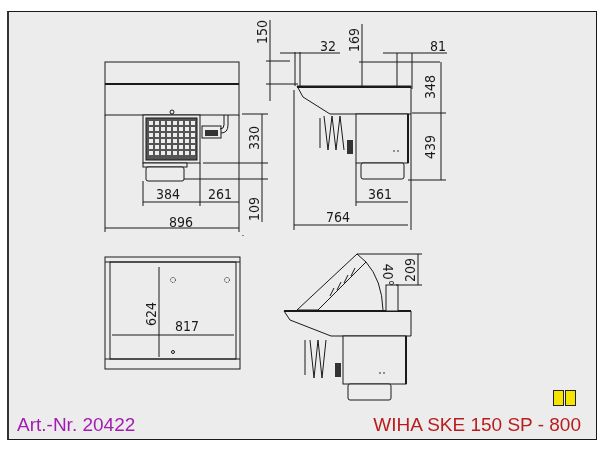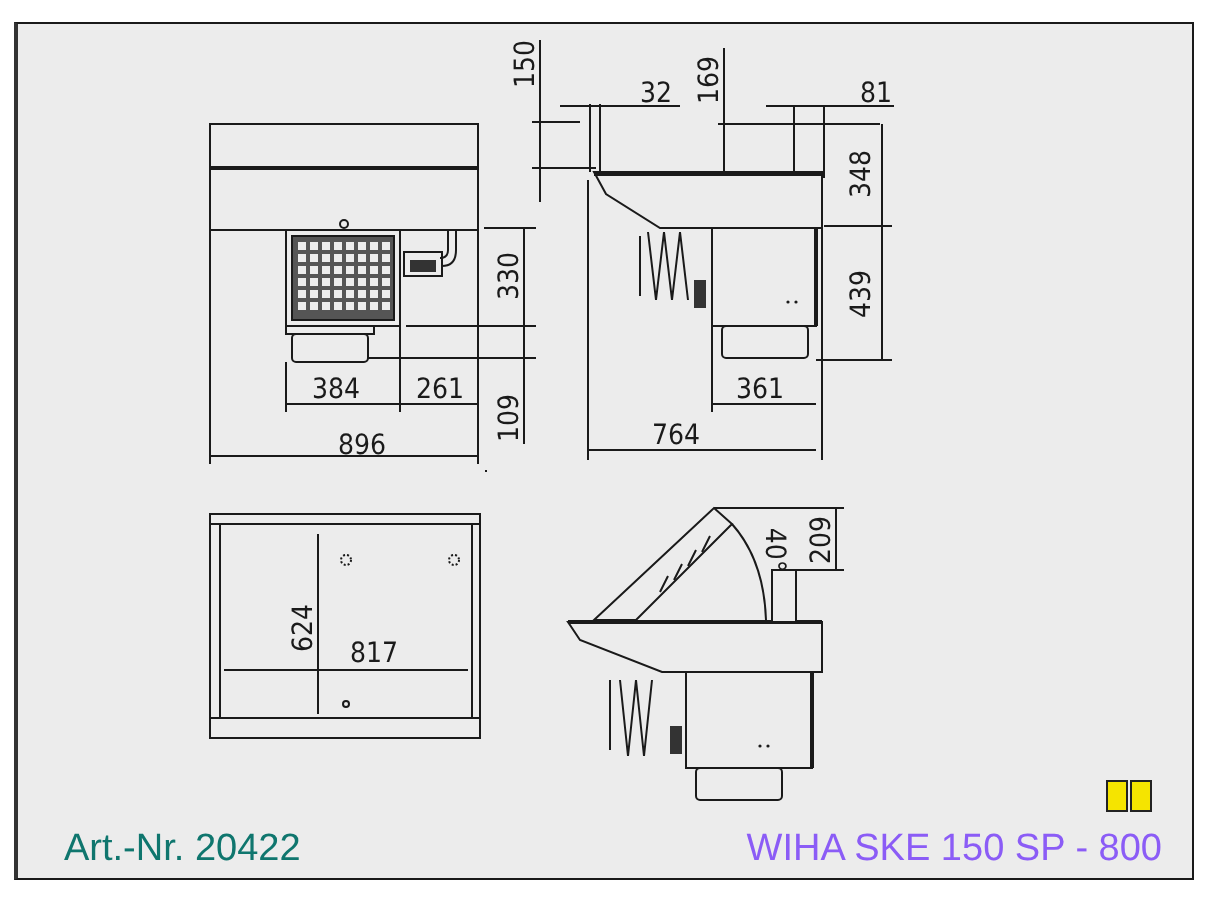--- a/index.html
+++ b/index.html
@@ -3,22 +3,22 @@
   <meta charset="utf-8">
   <style>
     html, body { margin: 0; padding: 0; background: #ffffff; }
     body { width: 607px; height: 450px; position: relative; overflow: hidden; font-family: "Liberation Sans", sans-serif; }
     #frame { position: absolute; left: 7px; top: 11px; width: 590px; height: 429px; background: #ececec; border: 1px solid #1a1a1a; border-left: 2px solid #333; box-sizing: border-box; }
     svg { position: absolute; left: 0; top: 0; }
     .dim { font-family: "DejaVu Sans", sans-serif; font-size: 14px; fill: #1a1a1a; font-stretch: condensed; }
     .ln { stroke: #1a1a1a; stroke-width: 1; fill: none; }
     .thick { stroke: #1a1a1a; stroke-width: 2; fill: none; }
     .body { stroke: #1a1a1a; stroke-width: 1; fill: #ececec; }
-    .footer-left { position: absolute; left: 32px; top: 414px; font-size: 19px; color: #0f766e; }
-    .footer-right { position: absolute; right: 26px; top: 414px; font-size: 19px; color: #8b5cf6; }
+    .footer-left { position: absolute; left: 17px; top: 414px; font-size: 19px; color: #a21caf; }
+    .footer-right { position: absolute; right: 26px; top: 414px; font-size: 19px; color: #b91c1c; }
     .badge { position: absolute; left: 553px; top: 390px; width: 23px; height: 16px; display: flex; gap: 1px; }
     .badge span { flex: 1; background: #f5e400; border: 1px solid #222; box-sizing: border-box; }
   </style>
 </head>
 <body>
 
 <div id="frame"></div>
 
 <svg width="607" height="450" viewBox="0 0 607 450">
 

